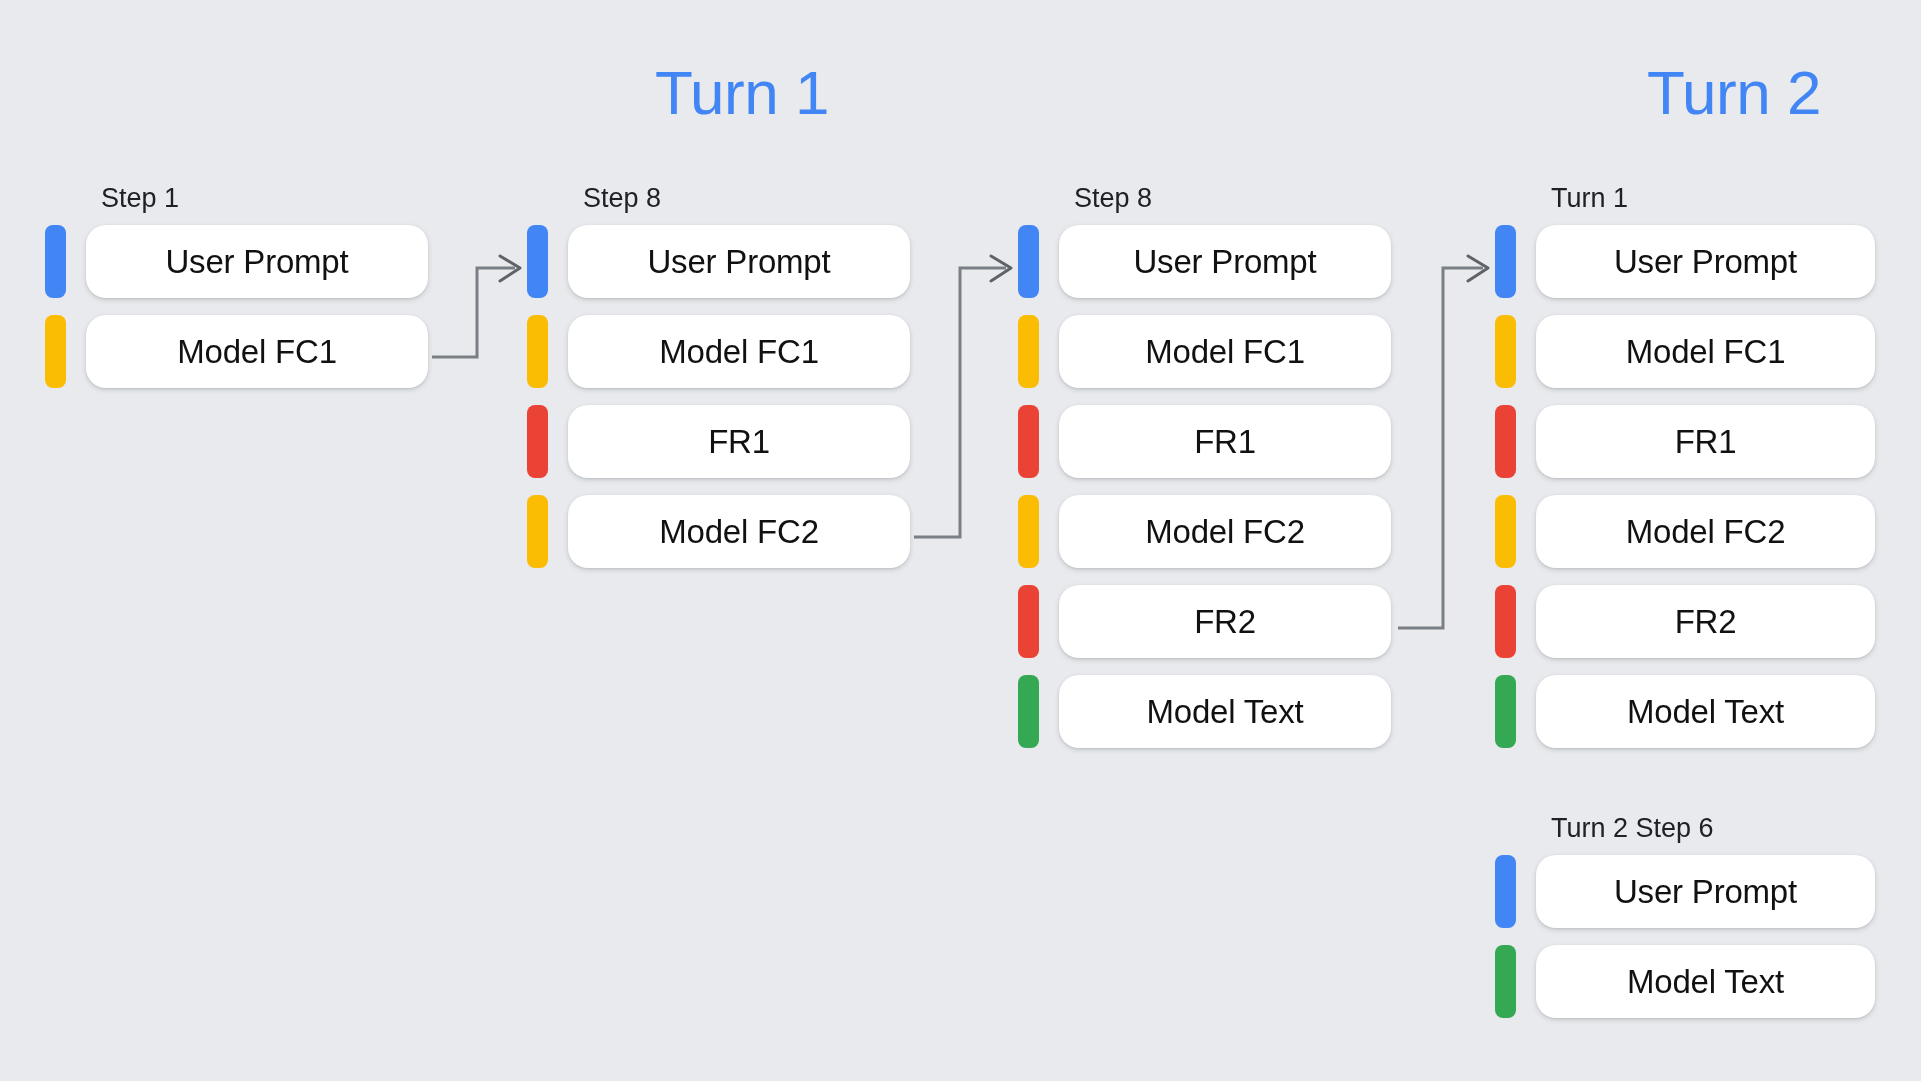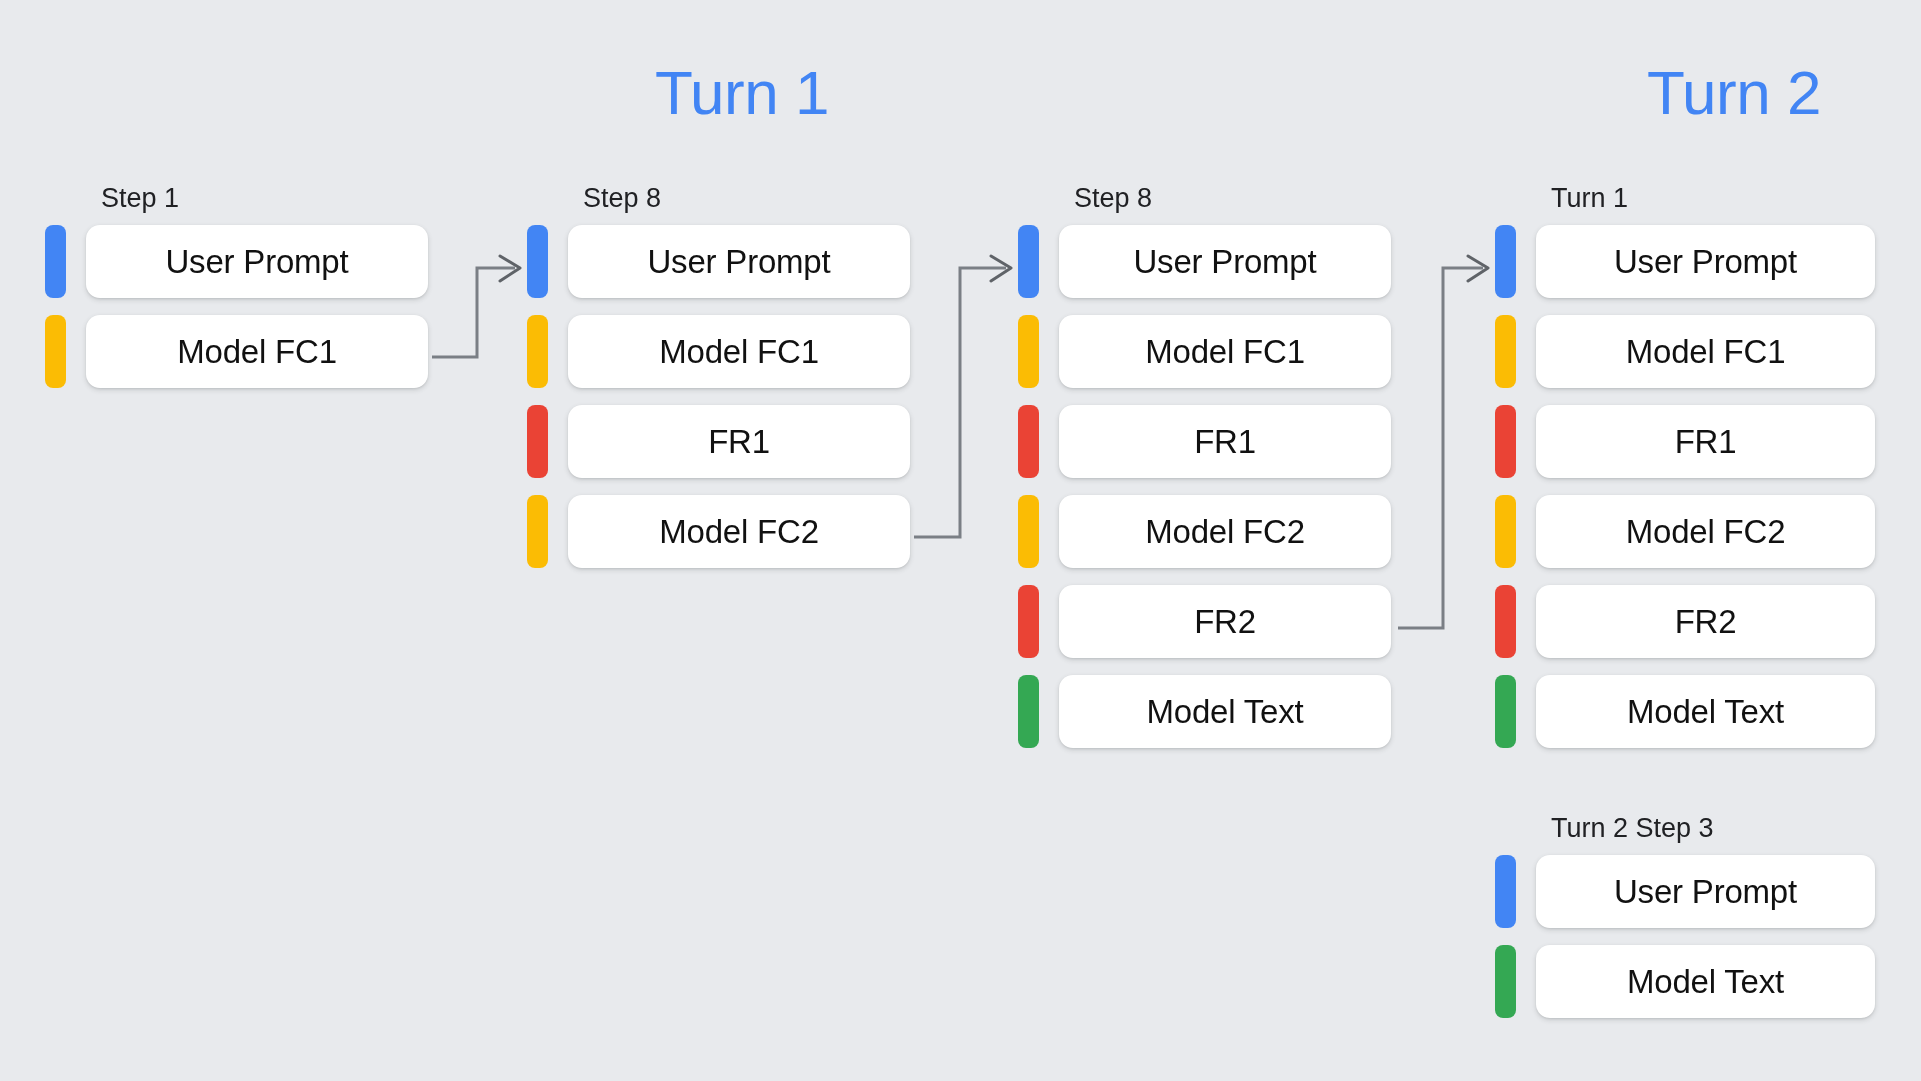--- a/index.html
+++ b/index.html
@@ -70,21 +70,21 @@
   }
   .bar.blue   { background: #4285f4; }
   .bar.yellow { background: #fbbc04; }
   .bar.red    { background: #ea4335; }
   .bar.green  { background: #34a853; }
 
   .card {
     margin-left: 20px;
     flex: 1 1 auto;
     background: #ffffff;
-    border-radius: 14px;
+    border-radius: 20px;
     box-shadow: 0 2px 5px rgba(60,64,67,0.18), 0 1px 2px rgba(60,64,67,0.10);
     display: flex;
     align-items: center;
     justify-content: center;
     font-size: 33px;
     color: #111111;
     font-weight: 400;
     letter-spacing: -0.2px;
     white-space: nowrap;
   }
@@ -211,21 +211,21 @@
         <div class="card">FR2</div>
       </div>
       <div class="row">
         <div class="bar green"></div>
         <div class="card">Model Text</div>
       </div>
     </div>
   </div>
 
   <div class="column" id="col-4" style="left:1495px; top:815px; width:380px;">
-    <div class="col-label">Turn 2 Step 3</div>
+    <div class="col-label">Turn 2 Step 6</div>
     <div class="rows" style="width:380px;">
       <div class="row">
         <div class="bar blue"></div>
         <div class="card">User Prompt</div>
       </div>
       <div class="row">
         <div class="bar green"></div>
         <div class="card">Model Text</div>
       </div>
     </div>

